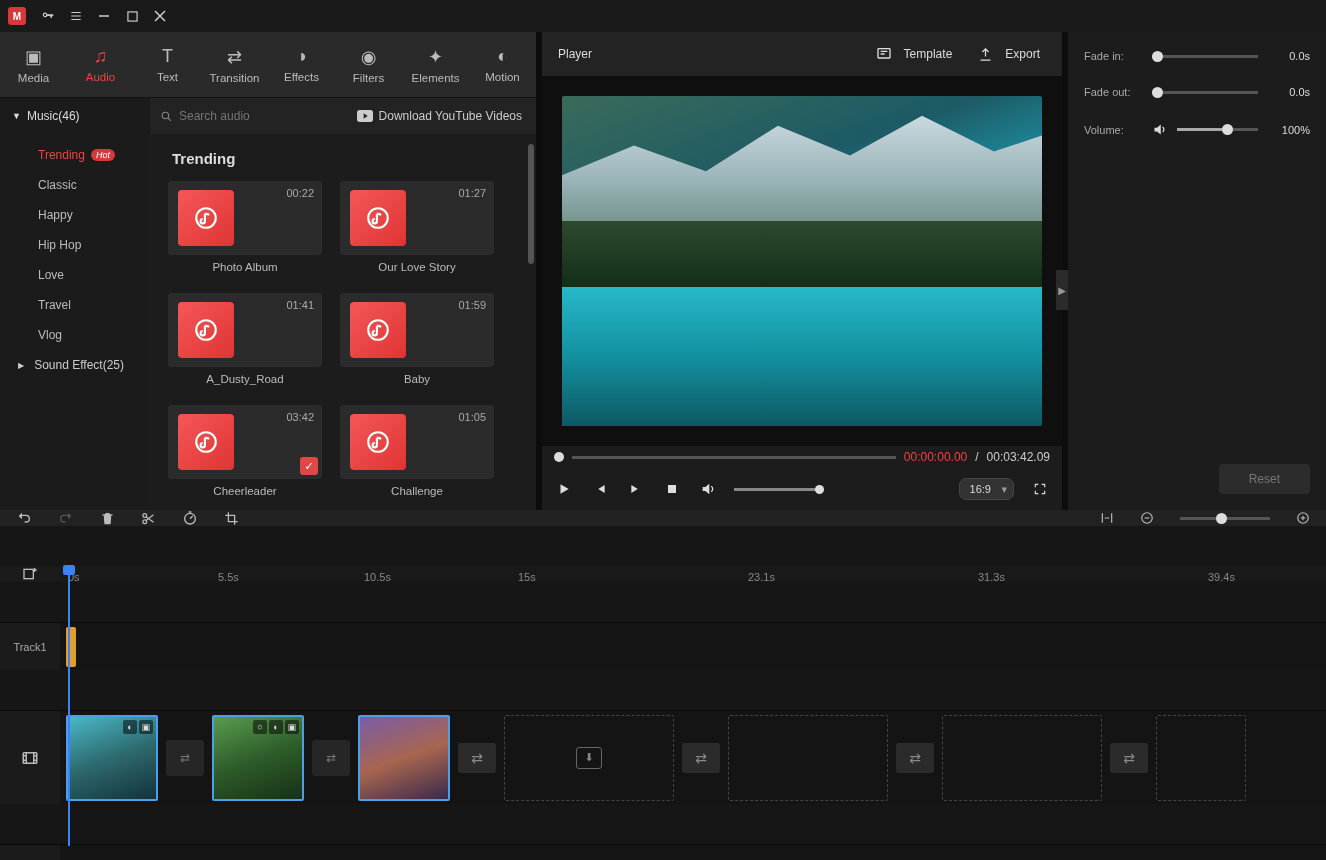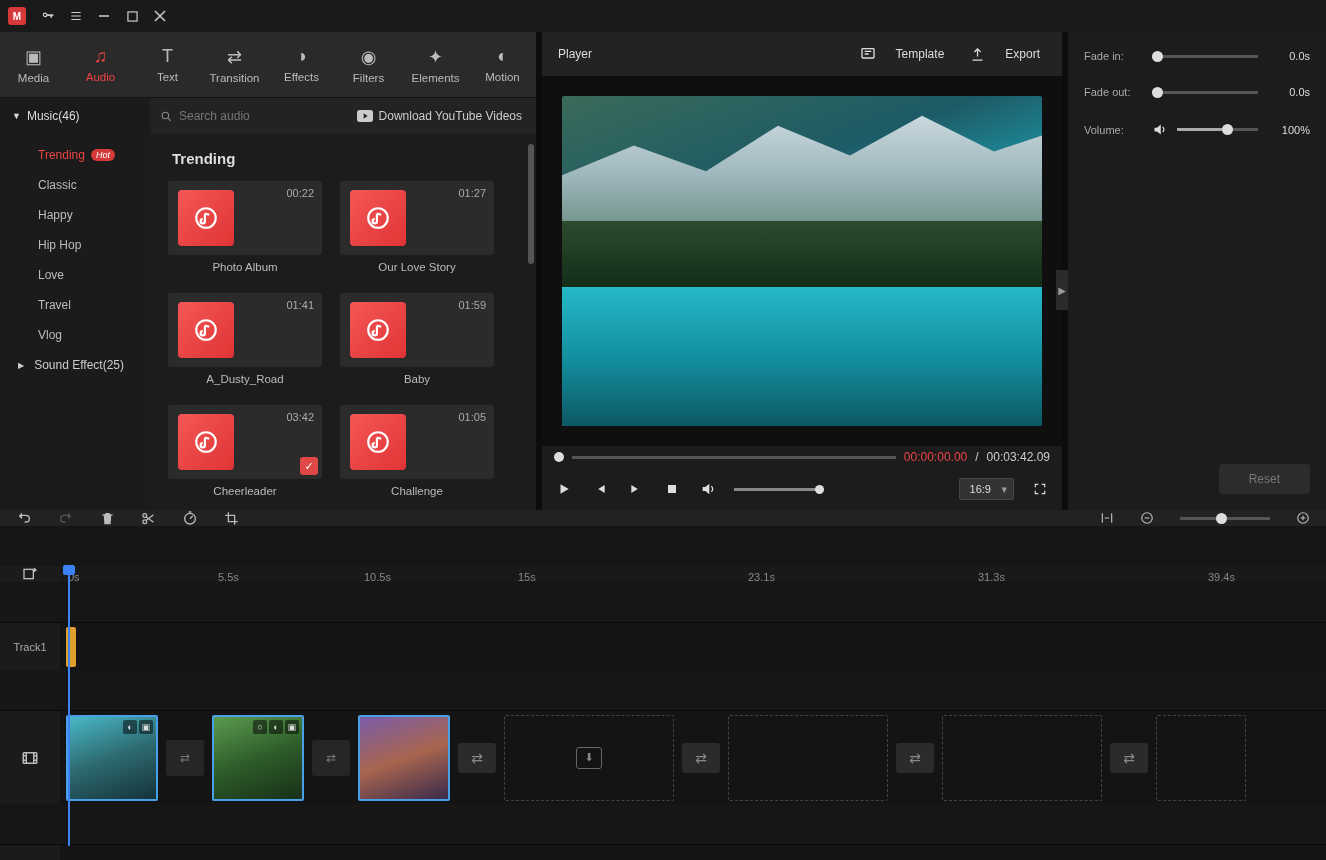--- a/index.html
+++ b/index.html
@@ -45,36 +45,36 @@
 .audio-thumb svg { width:26px; height:26px; }
 .dur { position:absolute; top:6px; right:8px; font-size:11px; color:#aaa; }
 .check-badge { position:absolute; bottom:4px; right:4px; width:18px; height:18px; background:#e04848; border-radius:3px; display:flex; align-items:center; justify-content:center; color:#fff; font-size:11px;}
 .card-name { text-align:center; font-size:11.5px; color:#bbb; padding:6px 2px;}
 .scrollbar-stub{position:absolute; right:2px; top:10px; width:6px; height:120px; background:#555; border-radius:3px;}
 
 
 .player-panel { flex:1; margin:0 6px; background:#1c1c1c; display:flex; flex-direction:column;}
 .player-head { height:44px; display:flex; align-items:center; padding:0 16px; gap:14px; background:#232323;}
 .player-head .ptitle { flex:1; font-size:12px; color:#ddd;}
-.hbtn { display:flex; align-items:center; gap:20px; cursor:pointer; font-size:12px; color:#ddd; padding:4px 6px;}
+.hbtn { display:flex; align-items:center; gap:12px; cursor:pointer; font-size:12px; color:#ddd; padding:4px 6px;}
 .preview { flex:1; background:#0f0f0f; display:flex; align-items:center; justify-content:center; padding:20px;}
 .preview-inner { width:100%; height:100%; background:linear-gradient(160deg,#3a6b5a 0%,#1d5a65 30%,#1ea5b8 55%,#2cc6d2 70%,#0e3d3e 100%); border-radius:2px; position:relative; overflow:hidden;}
 .mtn {position:absolute; top:0; left:0; right:0; height:60%; background:linear-gradient(180deg,#d8e4ea 0%,#9eb7bc 40%,#5a7e6f 80%); clip-path:polygon(0% 40%,15% 25%,30% 38%,45% 15%,60% 30%,75% 10%,90% 28%,100% 20%,100% 100%,0% 100%);} 
 .trees{position:absolute; bottom:38%; left:0; right:0; height:24%; background:linear-gradient(180deg,#2d4a2f,#0e2812);}
 .water{position:absolute; bottom:0; left:0; right:0; height:42%; background:linear-gradient(180deg,#26b9c8,#1390a0,#0d5963);}
 .player-scrub { height:22px; display:flex; align-items:center; padding:0 12px; gap:8px;}
 .scrub-dot{width:10px;height:10px;border-radius:50%;background:#ddd;}
 .scrub-bar{flex:1;height:3px;background:#555;}
 .tc1{color:#ef4444;font-size:12px;}
 .tc2{color:#ccc;font-size:12px;}
 .player-ctrl { height:42px; display:flex; align-items:center; padding:0 12px; gap:16px;}
 .pbtn { width:20px; height:20px; display:flex; align-items:center; justify-content:center; color:#ddd; cursor:pointer; font-size:14px;}
 .vol-bar{width:90px; height:3px;background:#888;position:relative;}
 .vol-bar::after{content:'';position:absolute;right:0;top:-3px;width:9px;height:9px;border-radius:50%;background:#ddd;}
-.aspect-sel{margin-left:auto; background:#333;border:1px solid #444;color:#ddd;padding:4px 22px 4px 10px;border-radius:2px;font-size:11px;position:relative;cursor:pointer;}
+.aspect-sel{margin-left:auto; background:#333;border:1px solid #444;color:#ddd;padding:4px 22px 4px 10px;border-radius:7px;font-size:11px;position:relative;cursor:pointer;}
 .aspect-sel::after{content:'▾';position:absolute;right:6px;top:4px;color:#999;}
 
 
 .prop-panel { width:258px; background:#1c1c1c; display:flex; flex-direction:column;}
 .prop-head { height:44px; display:flex; align-items:center; padding:0 16px; background:#232323; font-size:12.5px;}
 .prop-body { padding:18px 16px; display:flex; flex-direction:column; gap:24px;}
 .prop-row { display:flex; align-items:center; gap:10px; font-size:11px;}
 .prop-row .lbl{width:58px; color:#aaa;}
 .slider{flex:1;height:3px;background:#555;position:relative;}
 .slider .knob{position:absolute;left:0;top:-4px;width:11px;height:11px;border-radius:50%;background:#ddd;}

